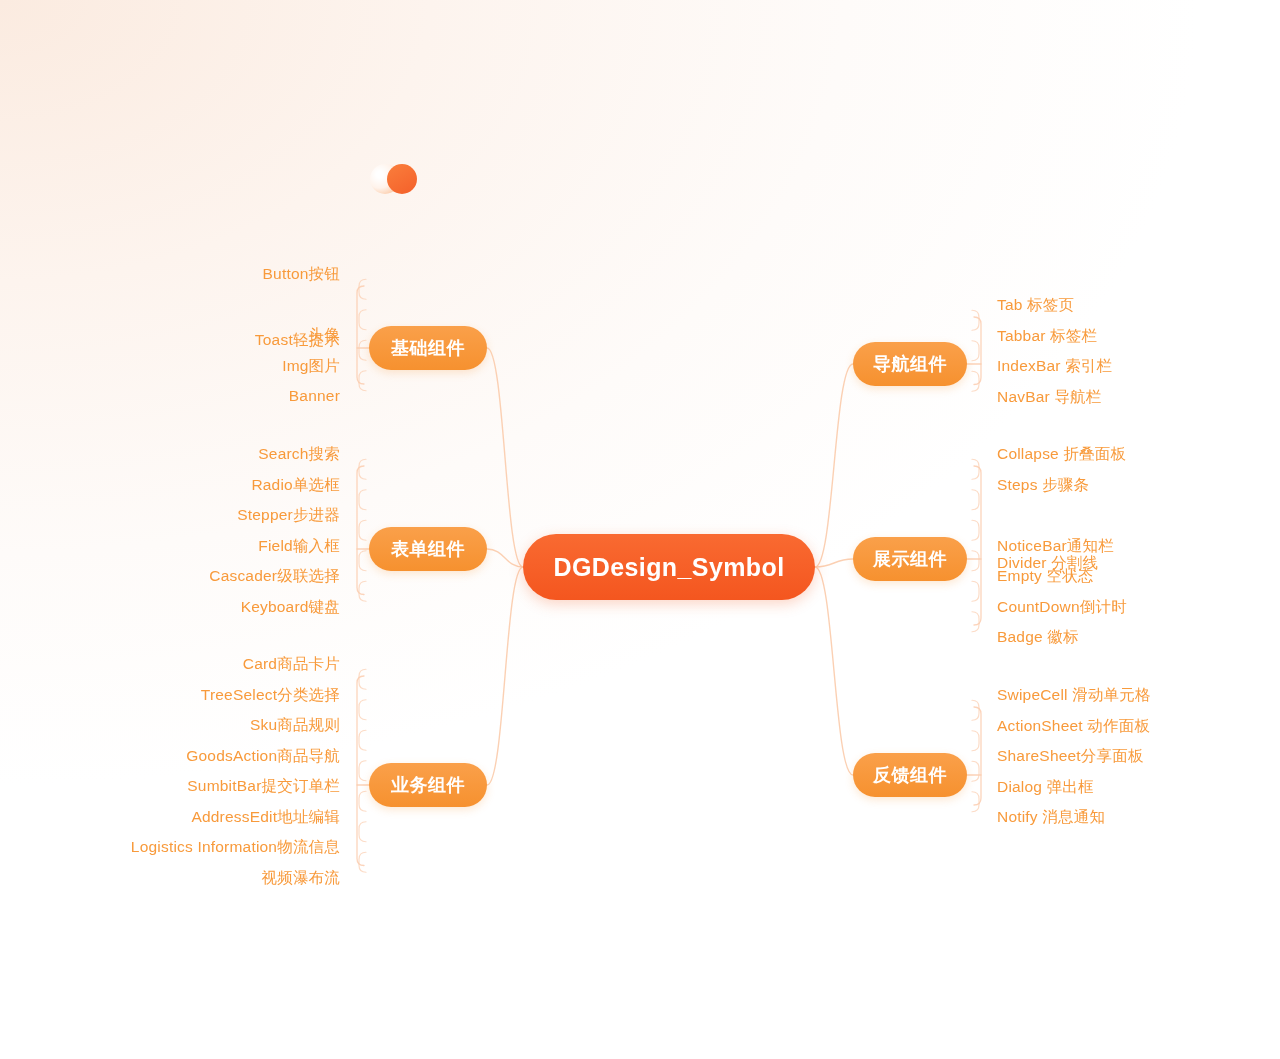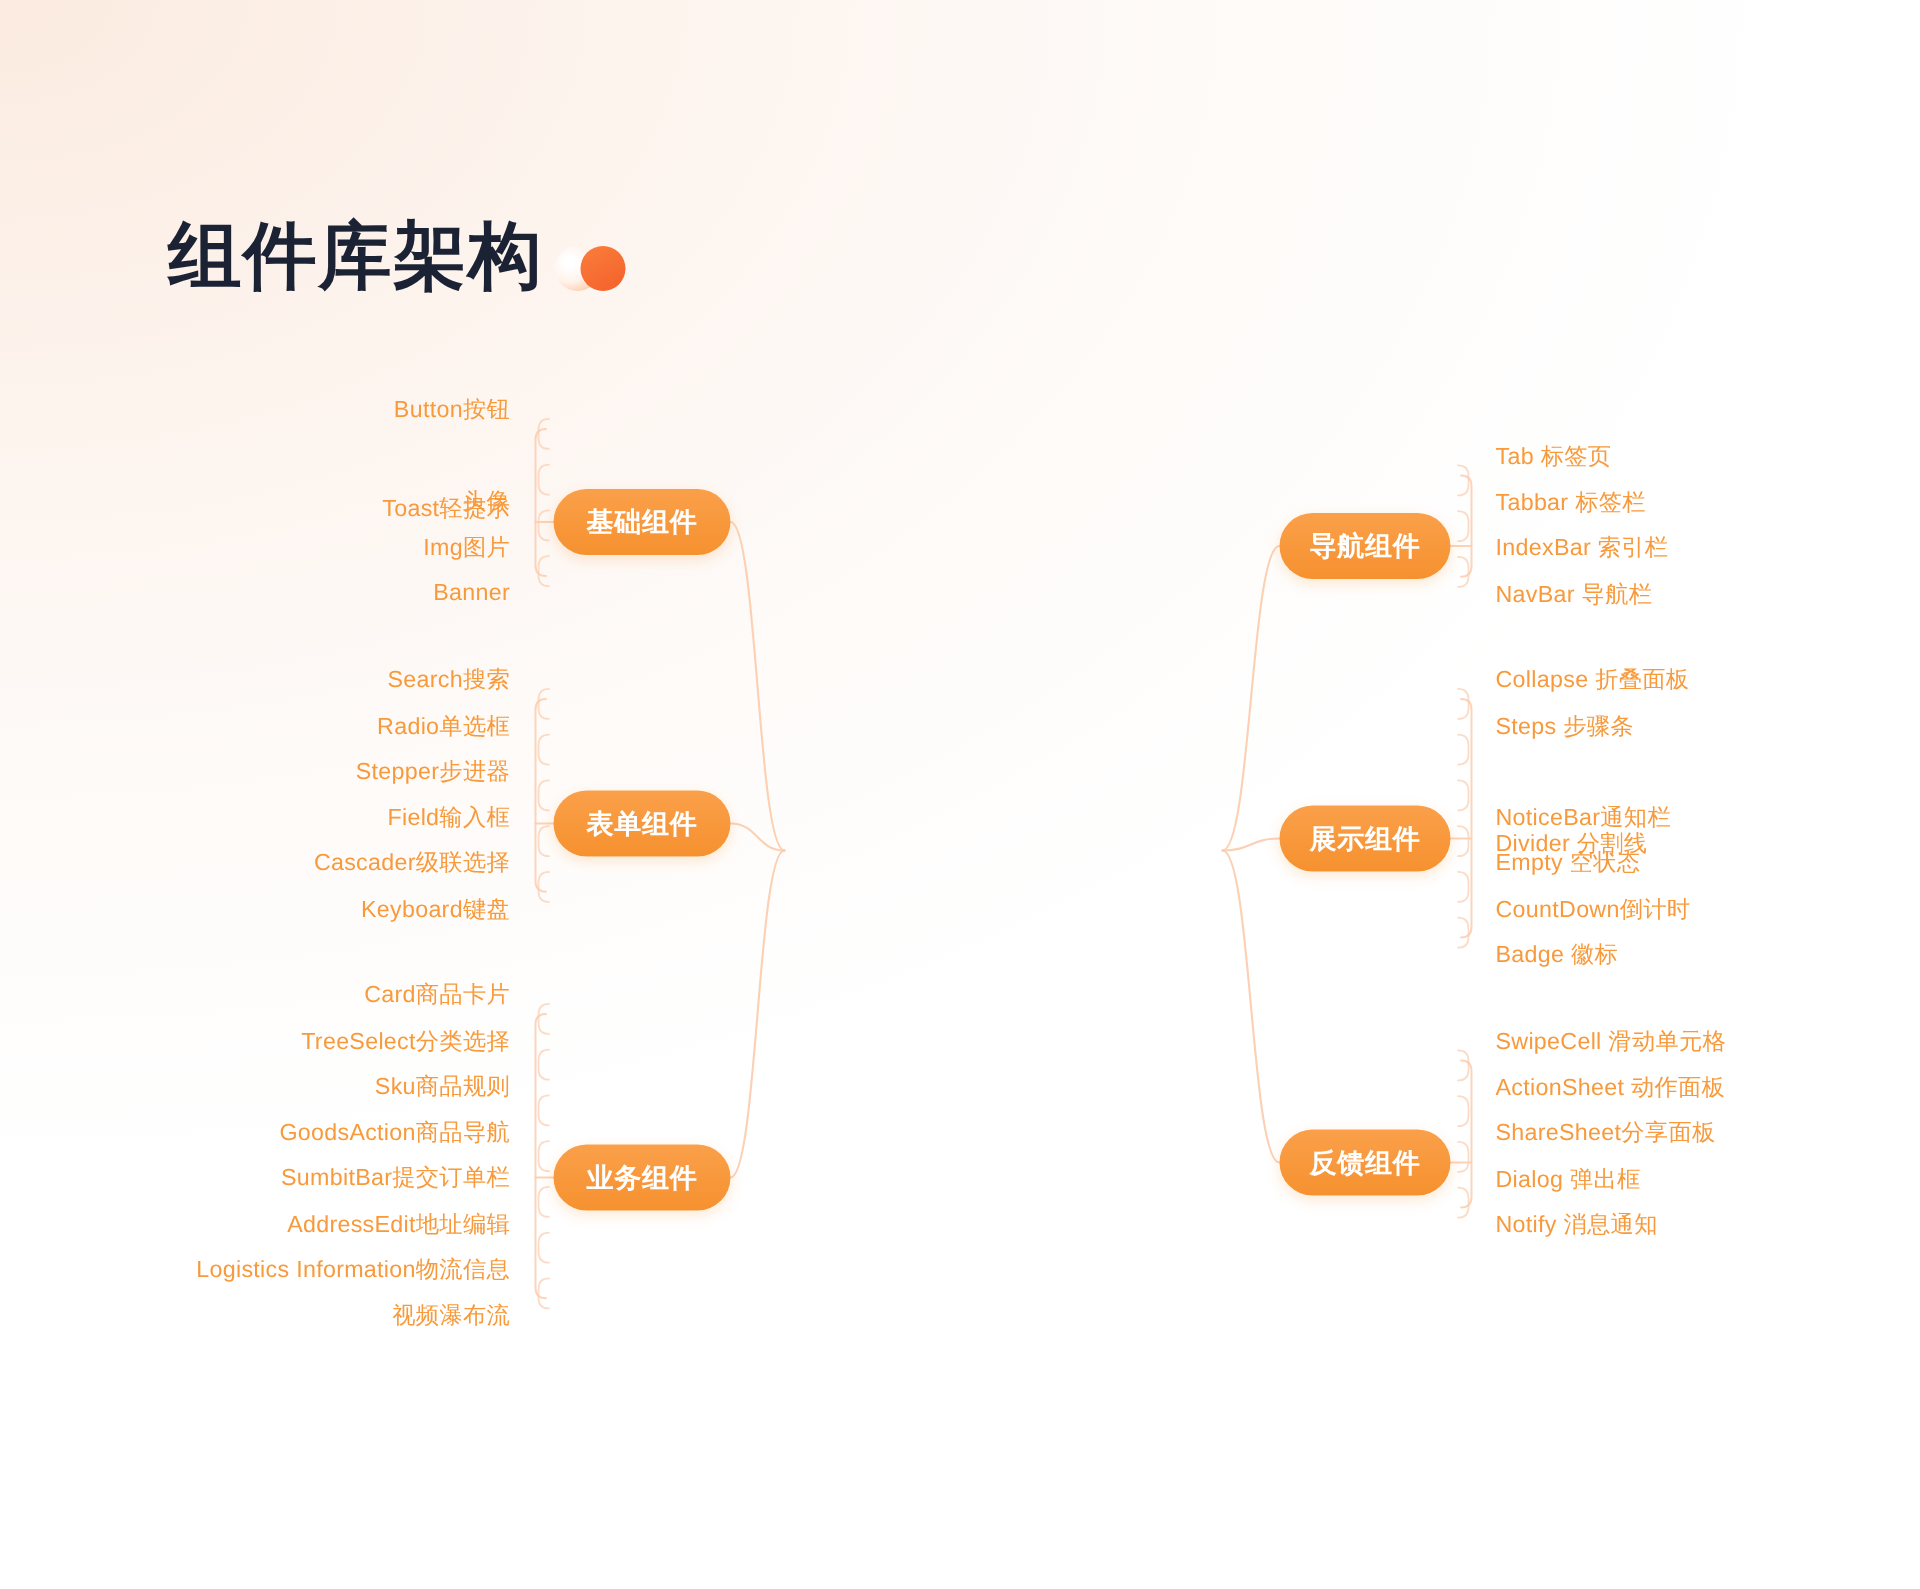--- a/index.html
+++ b/index.html
@@ -145,21 +145,20 @@
     letter-spacing: 0.2px;
     line-height: 1;
   }
   .leaf-left  { text-align: right; transform: translate(-100%, -50%); }
   .leaf-right { text-align: left;  transform: translate(0, -50%); }
 </style>
 </head>
 <body>
 
 <div class="header">
-  <div class="page-title">组件库架构</div>
 </div>
 <div class="dot-pair">
   <div class="dot-soft"></div>
   <div class="dot-solid"></div>
 </div>
 
 <div class="mindmap">
 
   <svg class="wires" viewBox="0 0 1280 1059" xmlns="http://www.w3.org/2000/svg">
       <path d="M 523 567 C 505 567, 505 348, 487 348" fill="none" stroke="#FBCDAF" stroke-width="1.4" stroke-linecap="round" stroke-linejoin="round" opacity="0.95"></path>
@@ -268,20 +267,23 @@
              Q 979 750.75, 972 750.75" fill="none" stroke="#FBCDAF" stroke-width="1.2" stroke-linecap="round" stroke-linejoin="round" opacity="0.7"></path>
       <path d="M 972 761.25 Q 979 761.25,
              979 768.25 L 979 774.25
              Q 979 781.25, 972 781.25" fill="none" stroke="#FBCDAF" stroke-width="1.2" stroke-linecap="round" stroke-linejoin="round" opacity="0.7"></path>
       <path d="M 972 791.75 Q 979 791.75,
              979 798.75 L 979 804.75
              Q 979 811.75, 972 811.75" fill="none" stroke="#FBCDAF" stroke-width="1.2" stroke-linecap="round" stroke-linejoin="round" opacity="0.7"></path>
       <path d="M 981 775 L 967 775" fill="none" stroke="#FBCDAF" stroke-width="1.3" stroke-linecap="round" stroke-linejoin="round" opacity="0.9"></path>
     </svg>
 
+  <div class="center-node">
+    <span class="center-node-label">DGDesign_Symbol</span>
+  </div>
 
   <div id="branch-layer">
       <div class="branch-pill pill-basic">
         <span class="branch-pill-label">基础组件</span>
       </div>
       <div class="branch-pill pill-form">
         <span class="branch-pill-label">表单组件</span>
       </div>
       <div class="branch-pill pill-business">
         <span class="branch-pill-label">业务组件</span>

